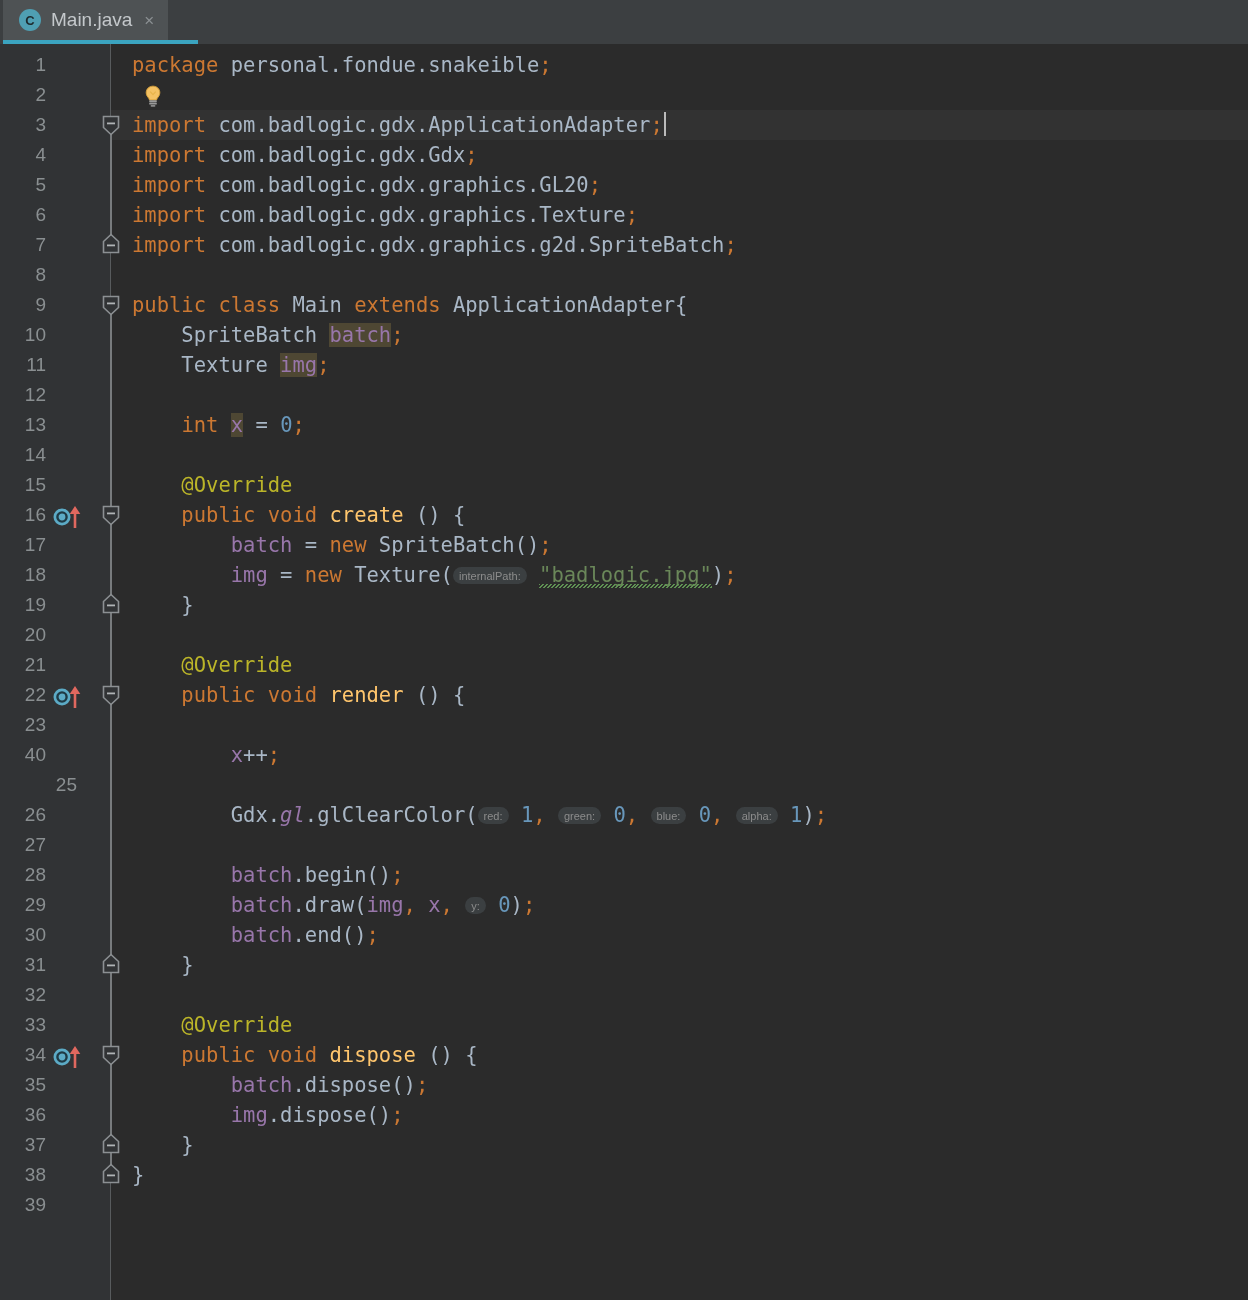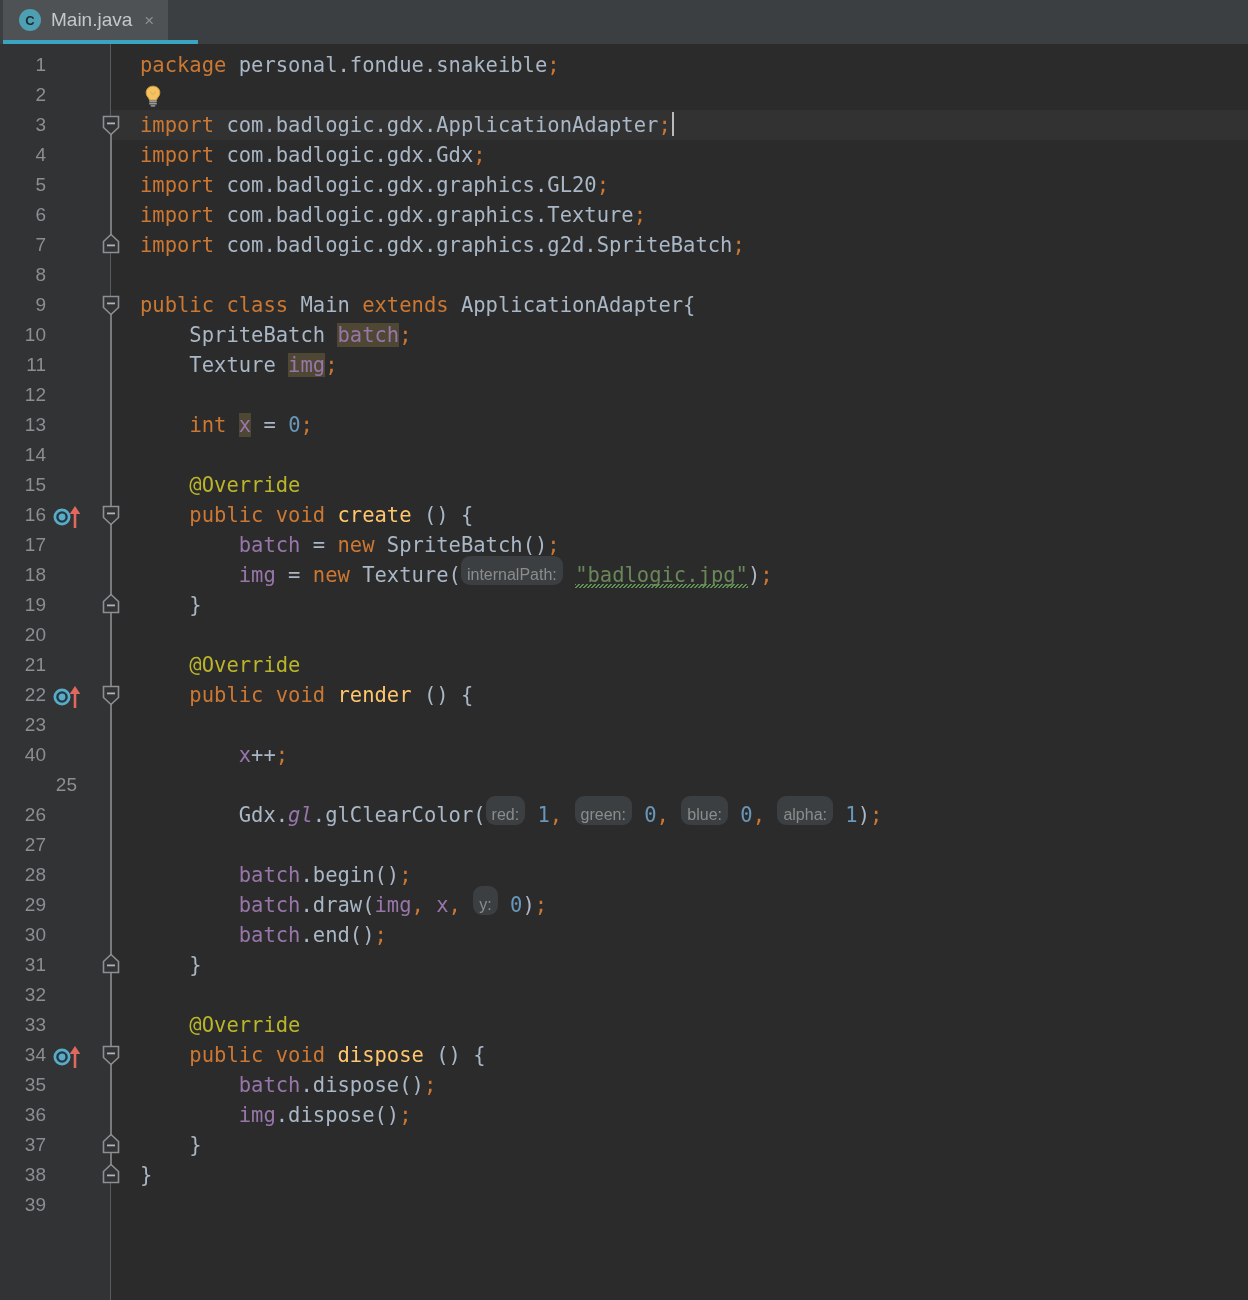--- a/index.html
+++ b/index.html
@@ -61,21 +61,21 @@
     font-size:0;
   }
   .lineno{
     position:absolute;left:0;width:46px;
     text-align:right;
     font-family:"Liberation Sans",sans-serif;
     font-size:19px;color:#8a8f91;
     line-height:30px;
   }
   .code{
-    position:absolute;left:140px;top:0;
+    position:absolute;left:132px;top:0;
     font-family:"DejaVu Sans Mono", monospace;
     font-size:20.5px;
     line-height:30px;
     white-space:pre;
     color:#a9b7c6;
   }
   .curline{
     position:absolute;left:111px;width:1137px;height:30px;
     background:#323232;
   }
@@ -88,22 +88,22 @@
   .meth{color:#ffc66d;}
   .field{color:#9876aa;}
   .statfield{color:#9876aa;font-style:italic;}
   .fielddecl{color:#9876aa;background:#4e4733;}
   .semi{color:#cc7832;}
   
   .hint{
     color:#8c8c8c;
     background:#3b3f41;
     border-radius:9px;
-    padding:10px 6px 2px 6px;
-    font-size:16px;
+    padding:3px 6px 2px 6px;
+    font-size:11px;
     font-family:"Liberation Sans",sans-serif;
     position:relative;top:-2px;
   }
   
   .typo{
     position:relative;
     text-decoration:none;
   }
   .typo::after{
     content:"";

